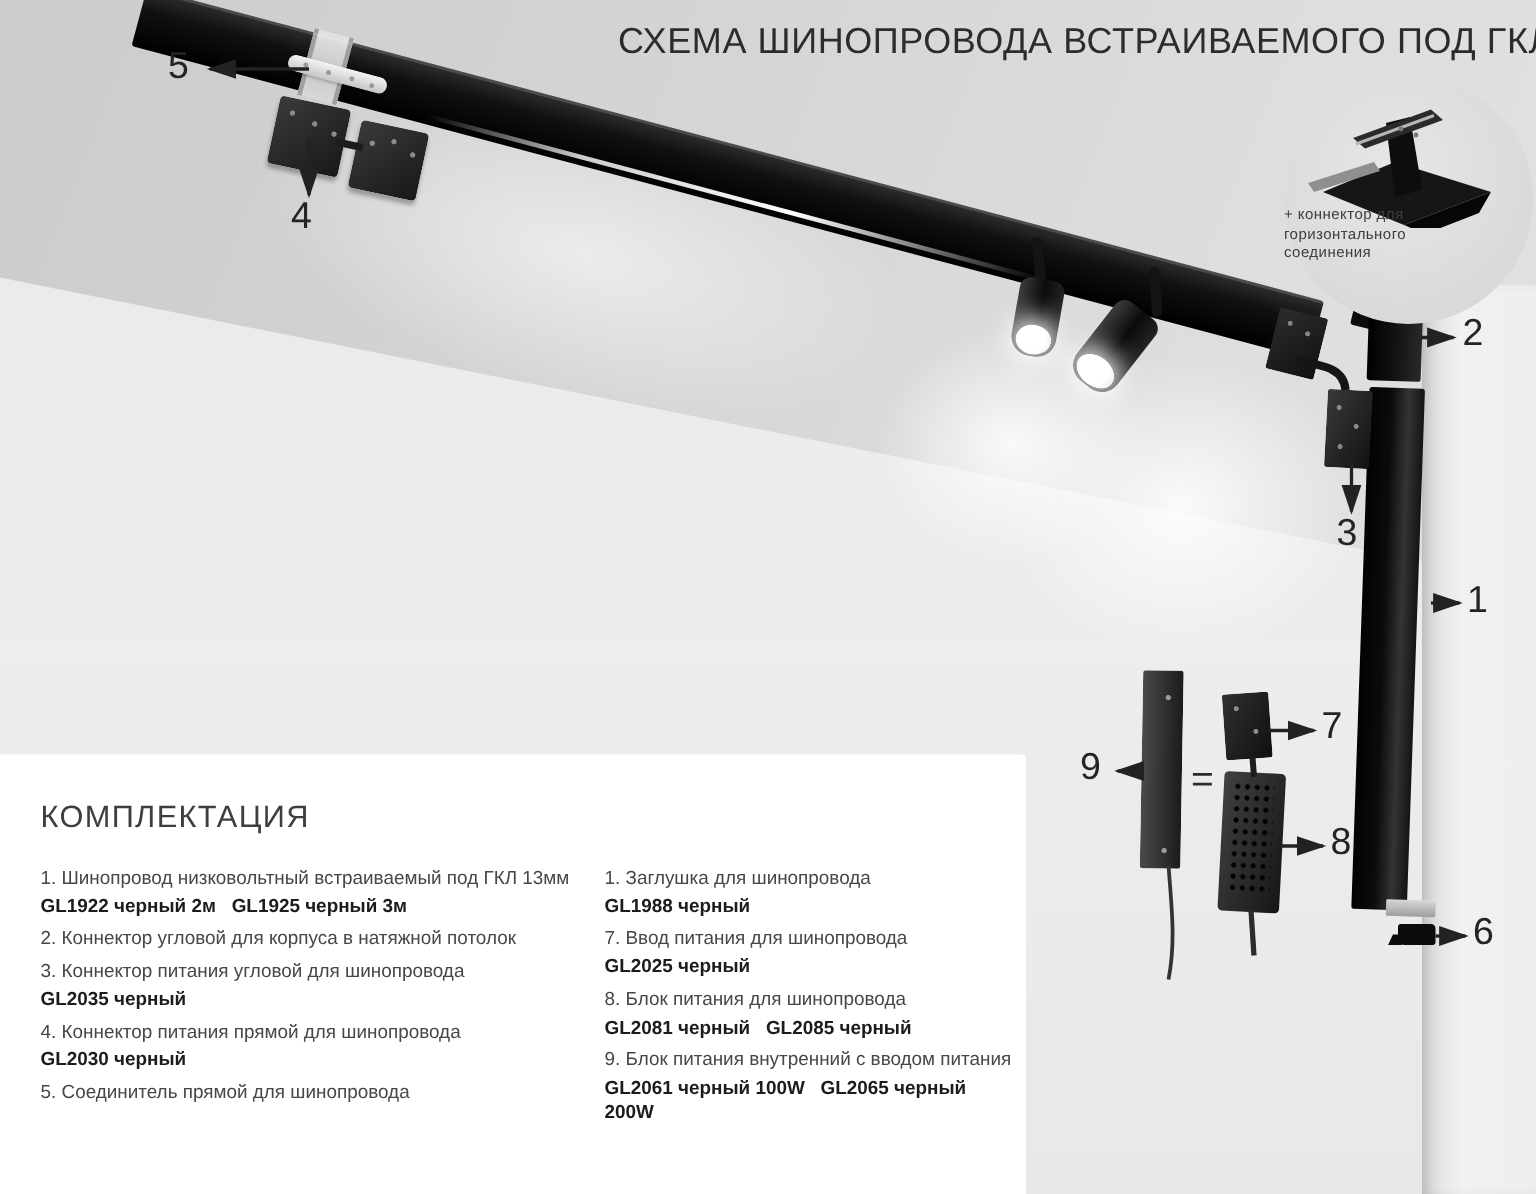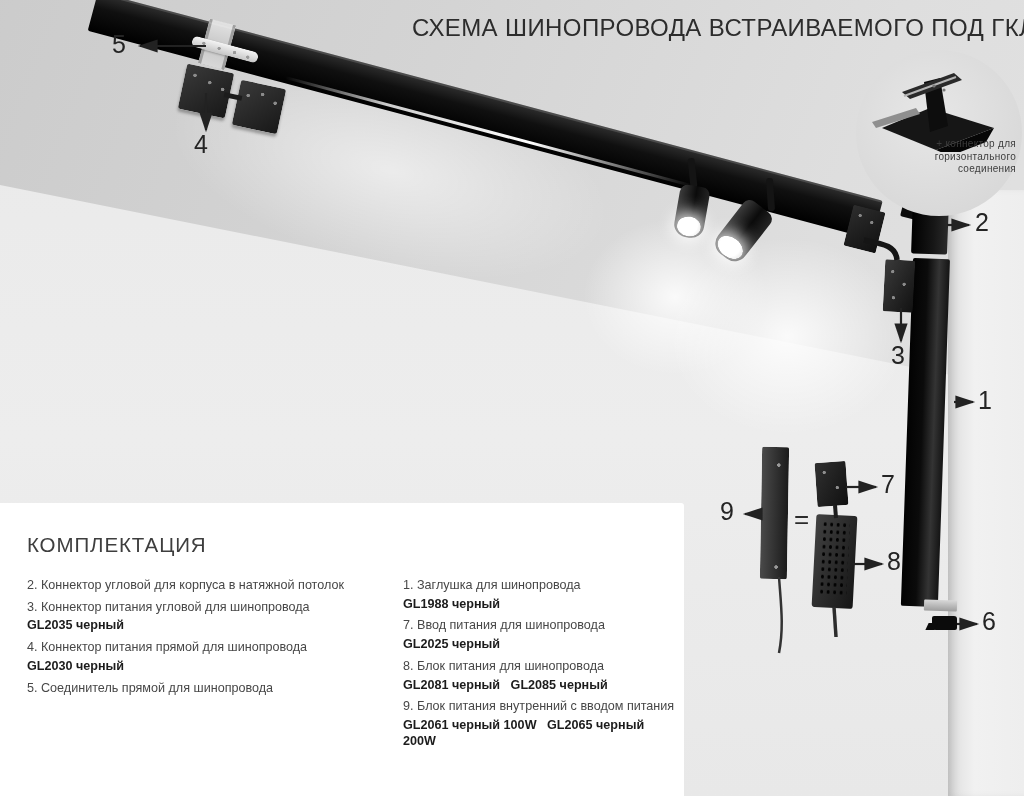--- a/index.html
+++ b/index.html
@@ -97,21 +97,21 @@
   .part6{left:932px;top:616px;width:25px;height:14px;background:#0b0b0b;border-radius:2px 3px 2px 4px;}
   .part6::before{content:"";position:absolute;left:-5px;bottom:0;width:9px;height:7px;background:#0b0b0b;transform:skewX(-25deg);}
   
   .overlay{left:0;top:0;width:1024px;height:796px;pointer-events:none;}
   
   .callout{font-size:25px;color:#242424;line-height:1;}
   .equals{font-size:26px;color:#2b2b2b;line-height:1;}
   
   .inset{left:856px;top:50px;width:166px;height:166px;border-radius:50%;
     background:radial-gradient(circle at 45% 40%,#e7e7e7,#d7d7d7 82%,#d2d2d2);}
-  .inset-caption{position:absolute;left:0;right:6px;top:88px;text-align:right;
+  .inset-caption{position:absolute;left:0;right:6px;top:88px;text-align:left;
     font-size:10px;line-height:12.5px;letter-spacing:.3px;color:#3d3d3d;white-space:pre-line;}
   
   .title{left:412px;top:14px;font-size:24px;letter-spacing:.4px;color:#2c2c2c;white-space:nowrap;}
   
   .panel{left:0;top:503px;width:684px;height:365px;background:#ffffff;border-radius:0 3px 0 0;
     padding:30px 0 0 27px;box-sizing:border-box;}
   .kit-heading{font-size:20.5px;letter-spacing:.9px;color:#3e3e3e;}
   .kit-cols{display:flex;margin-top:15px;}
   .kit-col-left{width:376px;}
   .kit-col-right{width:275px;}
@@ -208,20 +208,24 @@
 соединения</div>
   </div>
 
   <div class="abs title">СХЕМА ШИНОПРОВОДА ВСТРАИВАЕМОГО ПОД ГКЛ</div>
 
   <div class="abs panel">
     <div class="kit-heading">КОМПЛЕКТАЦИЯ</div>
     <div class="kit-cols">
       <div class="kit-col-left">
         <div class="kit-item">
+          <div class="kit-title">1. Шинопровод низковольтный встраиваемый под ГКЛ 13мм</div>
+          <div class="kit-codes">GL1922 черный 2м   GL1925 черный 3м</div>
+        </div>
+        <div class="kit-item">
           <div class="kit-title">2. Коннектор угловой для корпуса в натяжной потолок</div>
         </div>
         <div class="kit-item">
           <div class="kit-title">3. Коннектор питания угловой для шинопровода</div>
           <div class="kit-codes">GL2035 черный</div>
         </div>
         <div class="kit-item">
           <div class="kit-title">4. Коннектор питания прямой для шинопровода</div>
           <div class="kit-codes">GL2030 черный</div>
         </div>

